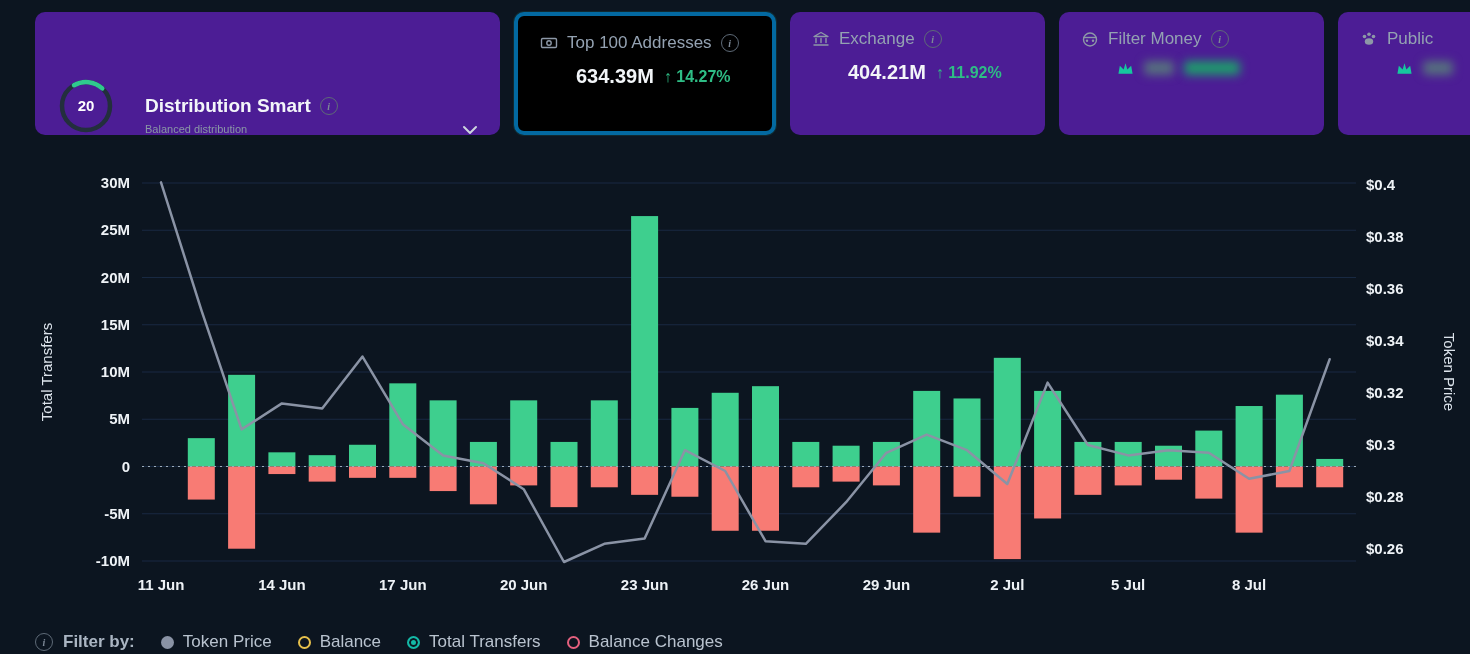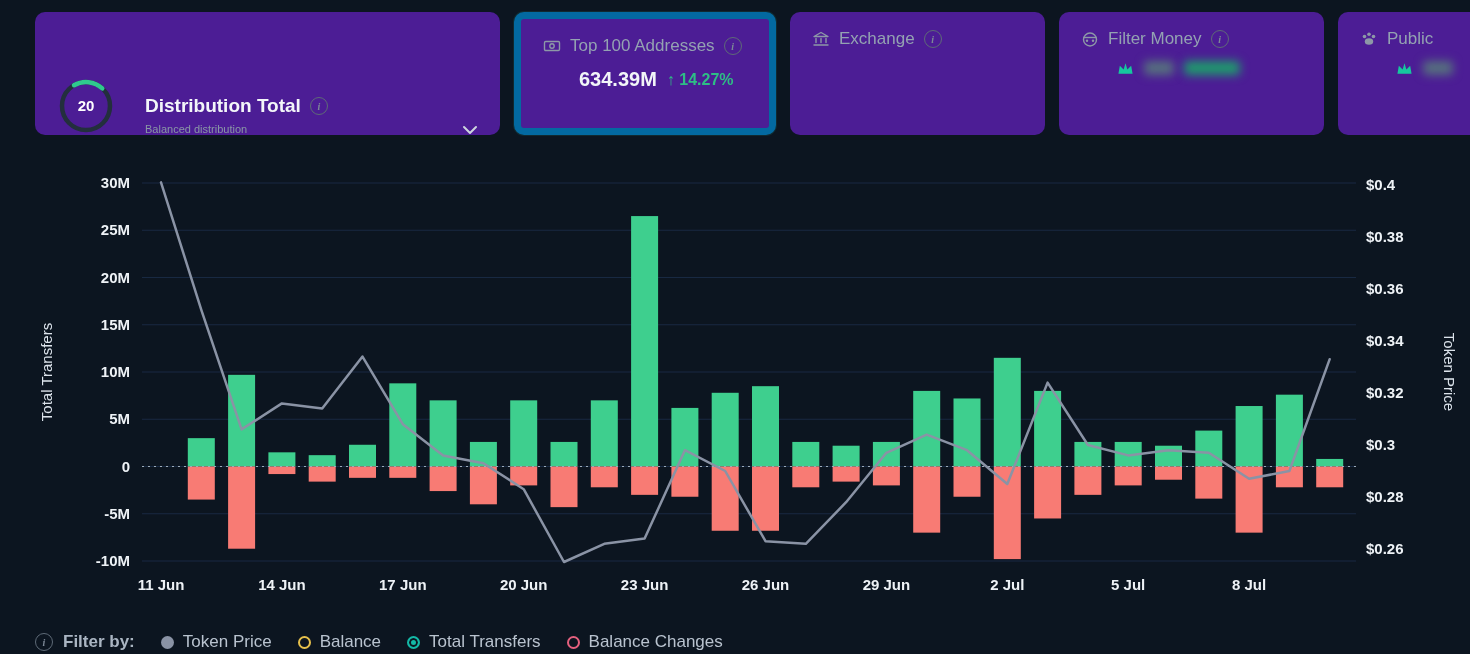--- a/index.html
+++ b/index.html
@@ -7,21 +7,21 @@
     width:1470px;height:654px;overflow:hidden;position:relative;
     background:#0c1520;font-family:"Liberation Sans",sans-serif;color:#fff;
   }
   .cards{display:flex;gap:14px;padding:12px 0 0 35px;height:136px;box-sizing:border-box;}
   .card{background:#4c1d95;border-radius:10px;height:123px;box-sizing:border-box;flex:none;}
   .card-score{width:465px;display:flex;align-items:flex-end;gap:30px;padding:0 22px;}
   .card-stat{width:262px;padding:17px 22px;}
   .card-stat.c3{width:255px;}
   .card-stat.c4{width:265px;}
   .card-stat.c5{width:230px;overflow:hidden;}
-  .card-stat.selected{background:#4c1d95;border:7px solid #0369a1;box-shadow:0 0 0 1px rgba(42,163,140,.15);}
+  .card-stat.selected{background:#000000;border:4px solid #0369a1;box-shadow:0 0 0 1px rgba(42,163,140,.15);}
   .title-row{display:flex;align-items:center;gap:9px;}
   .card-title-lg{font-size:19px;font-weight:bold;color:#f3f6f9;}
   .subtitle{font-size:11px;color:#8a97a6;margin-top:6px;}
   .stat-title{font-size:17px;color:#94a2b2;}
   .stat-value-row{display:flex;align-items:center;gap:10px;margin-top:12px;margin-left:36px;}
   .stat-value{font-size:20px;font-weight:bold;color:#f2f5f8;}
   .stat-change{font-size:16px;font-weight:bold;color:#2ebd85;}
   .info{display:inline-flex;align-items:center;justify-content:center;flex:none;
     width:16px;height:16px;border:1.5px solid #5e6a77;border-radius:50%;
     color:#7d8896;font-size:10px;font-style:italic;font-family:"Liberation Serif",serif;font-weight:bold;}
@@ -45,21 +45,21 @@
 <div class="cards">
 
   <div class="card card-score">
     <svg width="58" height="58">
       <circle cx="29" cy="29" r="24" fill="none" stroke="#232f3d" stroke-width="4.5"></circle>
       <circle id="gauge-arc" cx="29" cy="29" r="24" fill="none" stroke="#2fc98e" stroke-width="4.5" stroke-linecap="round" transform="rotate(-120 29 29)" stroke-dasharray="30.159289474462014 150.79644737231007"></circle>
       <text class="gauge-num" x="29" y="34" text-anchor="middle">20</text>
     </svg>
     <div>
       <div class="title-row">
-        <span class="card-title-lg">Distribution Total</span>
+        <span class="card-title-lg">Distribution Smart</span>
         <span class="info">i</span>
       </div>
       <div class="subtitle">Balanced distribution</div>
     </div>
     <svg class="chev" width="16" height="10">
       <path d="M2 2 L8 8 L14 2" stroke="#cdd5de" stroke-width="2" fill="none" stroke-linecap="round" stroke-linejoin="round"></path>
     </svg>
   </div>
 
   <div class="card card-stat selected">
@@ -78,20 +78,24 @@
   </div>
 
   <div class="card card-stat c3">
     <div class="title-row">
       <svg width="18" height="18" viewBox="0 0 18 18">
         <path d="M2 6.5 L9 2.5 L16 6.5 Z" fill="none" stroke="#8d98a7" stroke-width="1.4" stroke-linejoin="round"></path>
         <path d="M4 8.5 V12.5 M9 8.5 V12.5 M14 8.5 V12.5 M2 15 H16" fill="none" stroke="#8d98a7" stroke-width="1.4" stroke-linecap="round"></path>
       </svg>
       <span class="stat-title">Exchange</span>
       <span class="info">i</span>
+    </div>
+    <div class="stat-value-row">
+      <span class="stat-value">404.21M</span>
+      <span class="stat-change">↑ 11.92%</span>
     </div>
   </div>
 
   <div class="card card-stat c4">
     <div class="title-row">
       <svg width="18" height="18" viewBox="0 0 18 18">
         <circle cx="9" cy="9.5" r="6.5" fill="none" stroke="#8d98a7" stroke-width="1.4"></circle>
         <path d="M2.5 7.5 H15.5" stroke="#8d98a7" stroke-width="1.4"></path>
         <circle cx="6" cy="10.8" r="1.2" fill="#8d98a7"></circle>
         <circle cx="12" cy="10.8" r="1.2" fill="#8d98a7"></circle>

